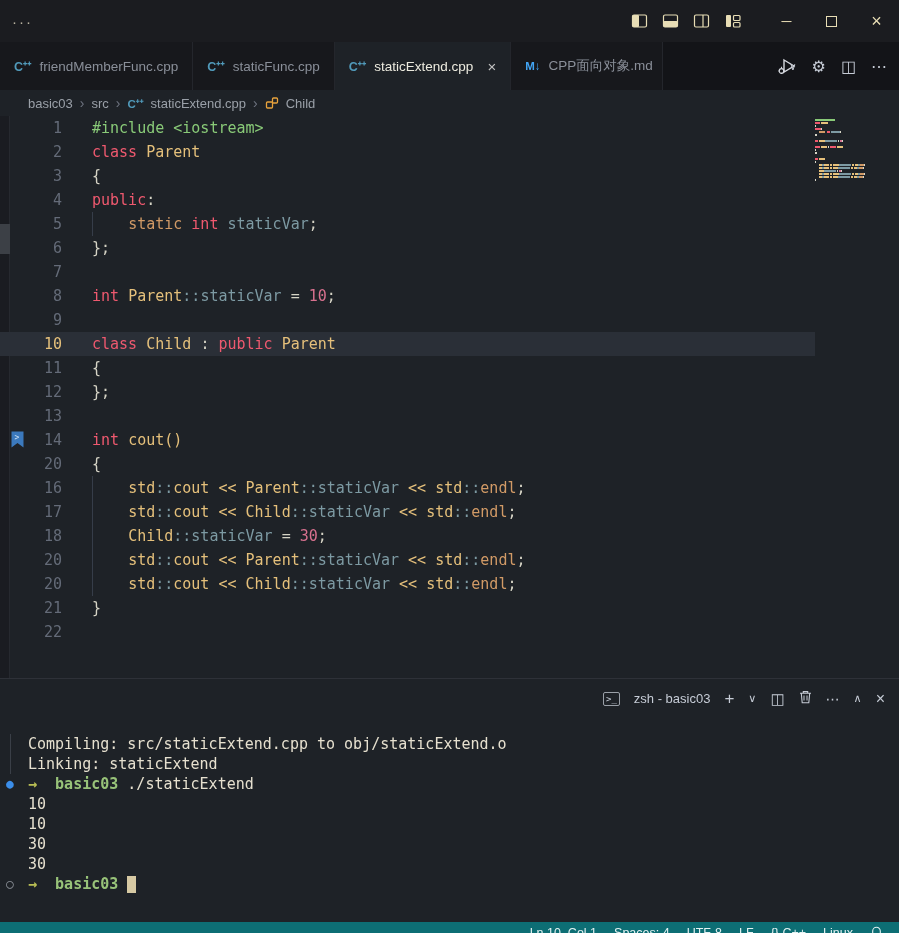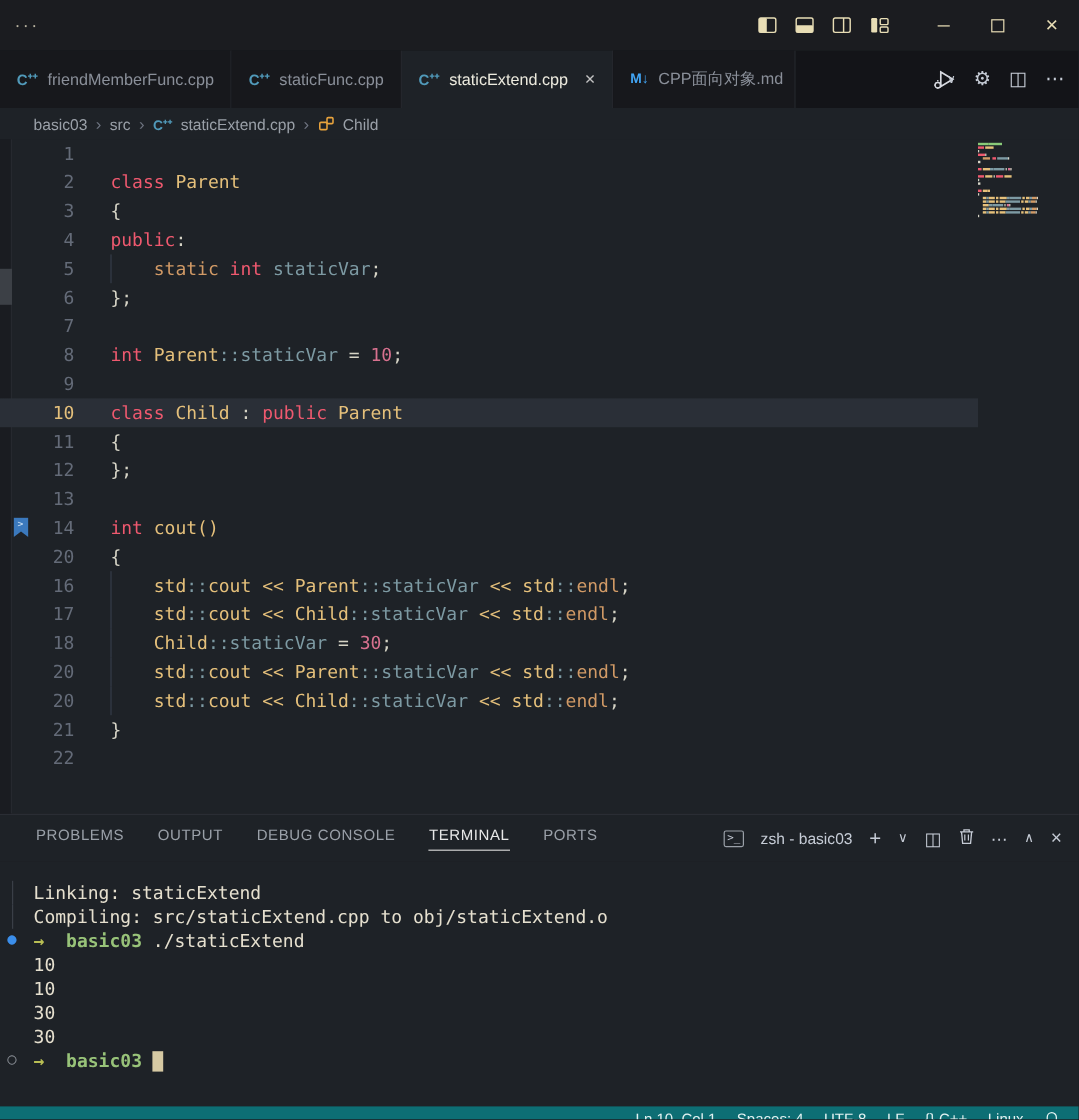--- a/index.html
+++ b/index.html
@@ -173,20 +173,21 @@
       <span class="bitem">Child</span>
     </div>
 
   <div class="editor" id="editor">
     <div class="left-strip">
       <div class="strip-thumb"></div>
     </div>
     <div id="codelines">
         <div class="code-line">
           <span class="gutter">1</span>
+          <span class="code"><span style="color: rgb(137, 202, 120);">#include </span><span style="color: rgb(137, 202, 120);">&lt;iostream&gt;</span></span>
         </div>
         <div class="code-line">
           <span class="gutter">2</span>
           <span class="code"><span style="color: rgb(239, 89, 111);">class</span><span style="color: rgb(171, 178, 191);"> </span><span style="color: rgb(229, 192, 123);">Parent</span></span>
         </div>
         <div class="code-line">
           <span class="gutter">3</span>
           <span class="code"><span style="color: rgb(214, 212, 198);">{</span></span>
         </div>
         <div class="code-line">
@@ -428,46 +429,39 @@
           <span class="mm-seg" style="width: 1.05px; background: rgb(214, 212, 198);"></span>
         </div>
         <div class="mm-row">
           <span class="mm-seg" style="width: 1.05px; background: rgb(214, 212, 198);"></span>
         </div>
         <div class="mm-row"></div>
       </div>
   </div>
 
   <div class="panel-header">
-    <div class="panel-tabs" id="paneltabs">
-        <span class="ptab">PROBLEMS</span>
-        <span class="ptab">OUTPUT</span>
-        <span class="ptab">DEBUG CONSOLE</span>
-        <span class="ptab active">TERMINAL</span>
-        <span class="ptab">PORTS</span>
-      </div>
     <div class="panel-right">
       <span class="term-badge">&gt;_</span>
       <span>zsh - basic03</span>
       <span class="p-glyph" style="font-size:17px;">+</span>
       <span class="p-glyph small">∨</span>
       <span class="p-glyph" style="font-size:15px;">◫</span>
       <span><svg width="13" height="14" viewBox="0 0 13 14">
             <path d="M1 3.2 h11 M4.3 3.2 V1.6 h4.4 v1.6 M2.3 3.2 l0.9 9.6 h6.6 l0.9 -9.6" fill="none" stroke="#c6ccd6" stroke-width="1.1"></path>
             <path d="M5 5.5 v5 M8 5.5 v5" stroke="#c6ccd6" stroke-width="1"></path>
           </svg></span>
       <span class="p-glyph">⋯</span>
       <span class="p-glyph small">∧</span>
       <span class="p-glyph" style="font-size:16px;">×</span>
     </div>
   </div>
 
   <div class="terminal" id="terminal">
+      <div class="t-line"><span class="outbar"></span><span>Compiling: src/staticExtend.cpp to obj/staticExtend.o</span></div>
       <div class="t-line"><span class="outbar"></span><span>Linking: staticExtend</span></div>
-      <div class="t-line"><span class="outbar"></span><span>Compiling: src/staticExtend.cpp to obj/staticExtend.o</span></div>
       <div class="t-line"><span class="deco filled">●</span><span class="t-arrow">→  </span><span class="t-dir">basic03</span><span> ./staticExtend</span></div>
       <div class="t-line"><span>10</span></div>
       <div class="t-line"><span>10</span></div>
       <div class="t-line"><span>30</span></div>
       <div class="t-line"><span>30</span></div>
       <div class="t-line"><span class="deco hollow">○</span><span class="t-arrow">→  </span><span class="t-dir">basic03</span><span> </span><span class="t-cursor"></span></div>
     </div>
 
   <div class="statusbar" id="statusbar">
       <span class="sb-item">Ln 10, Col 1</span>

